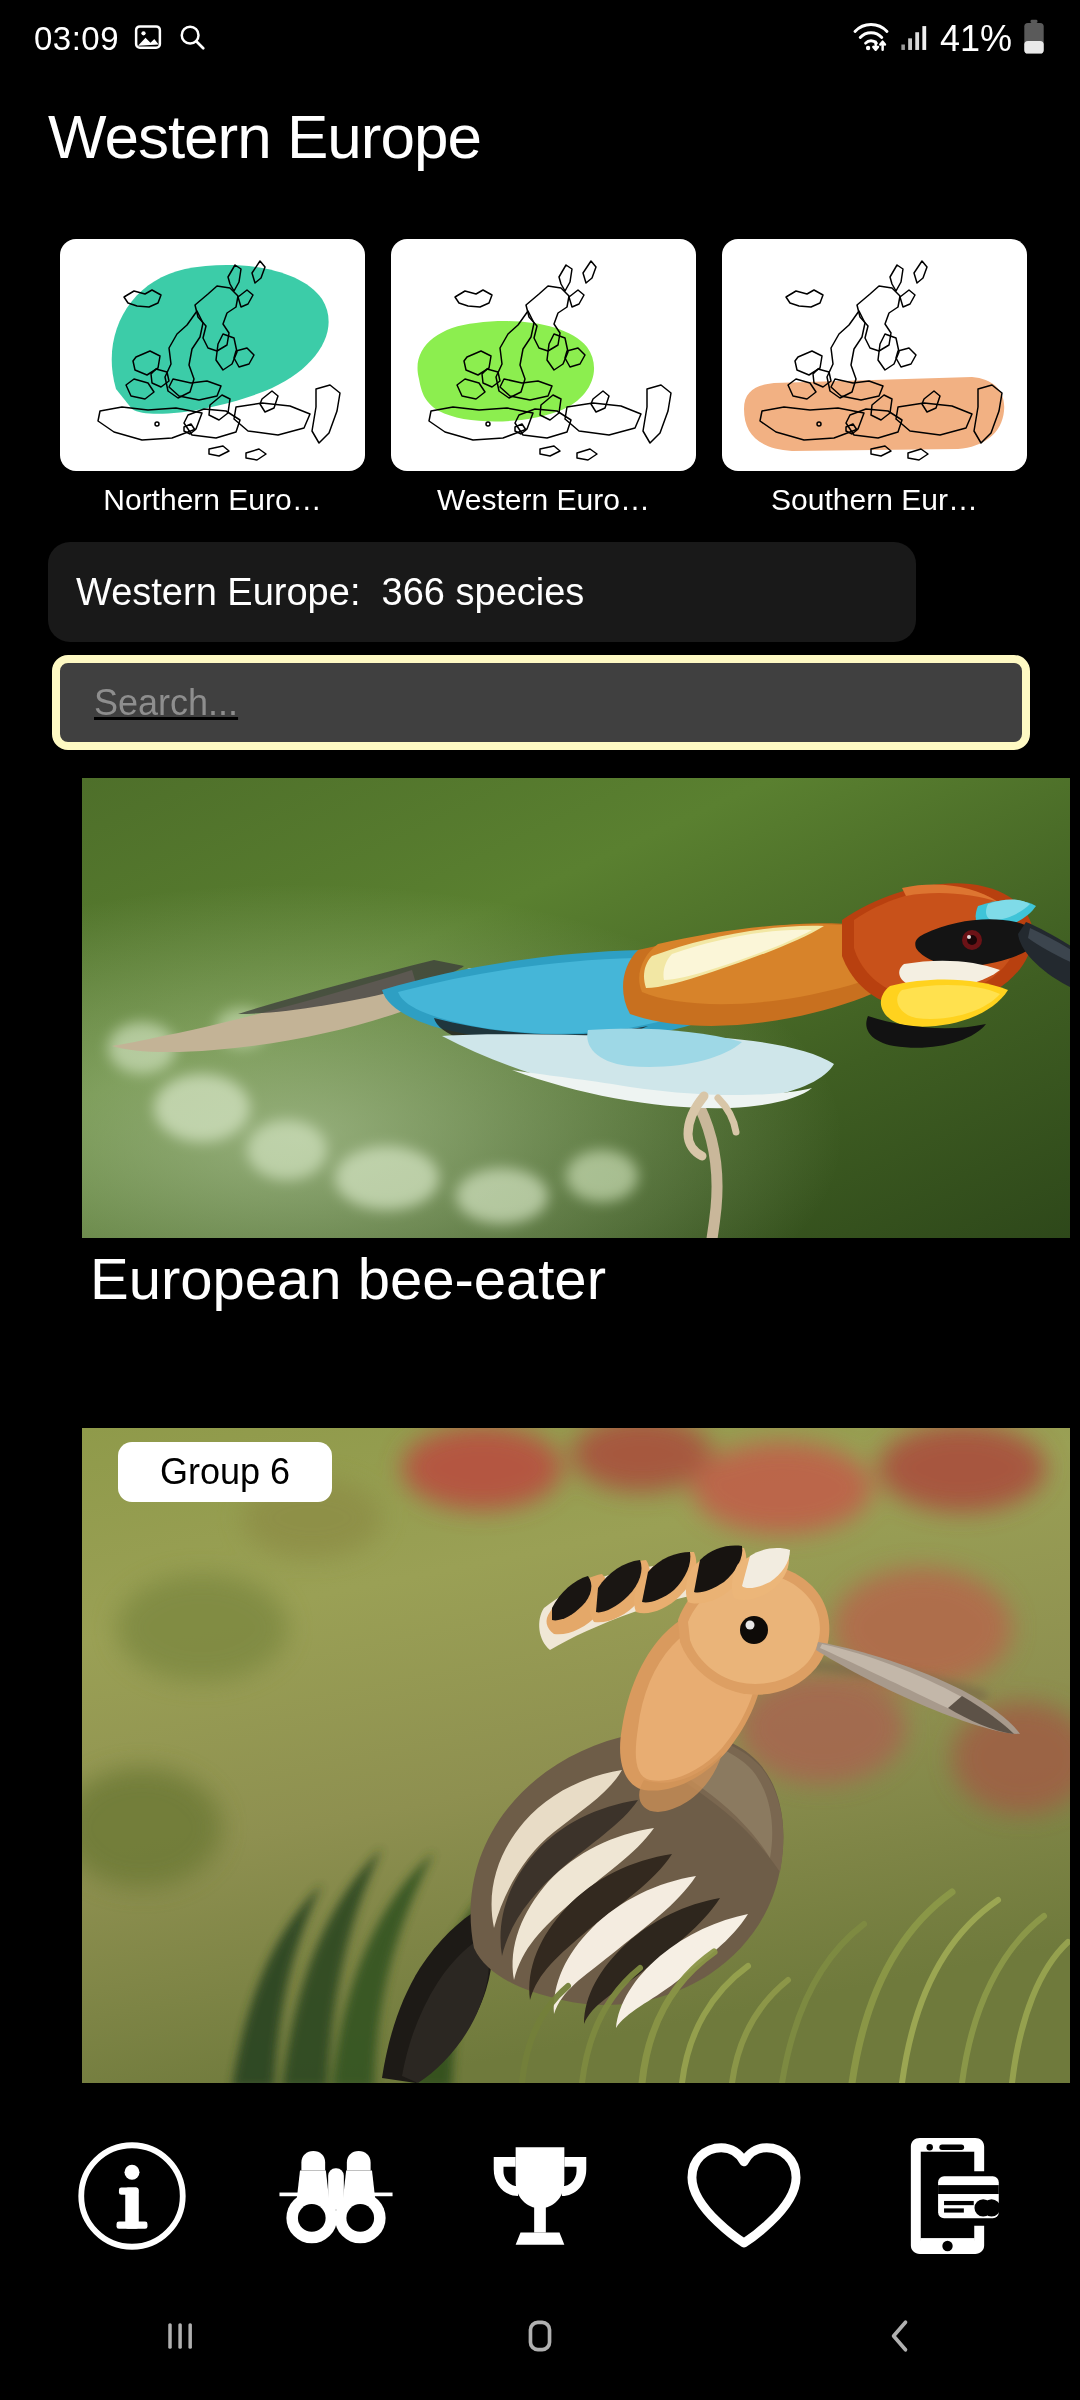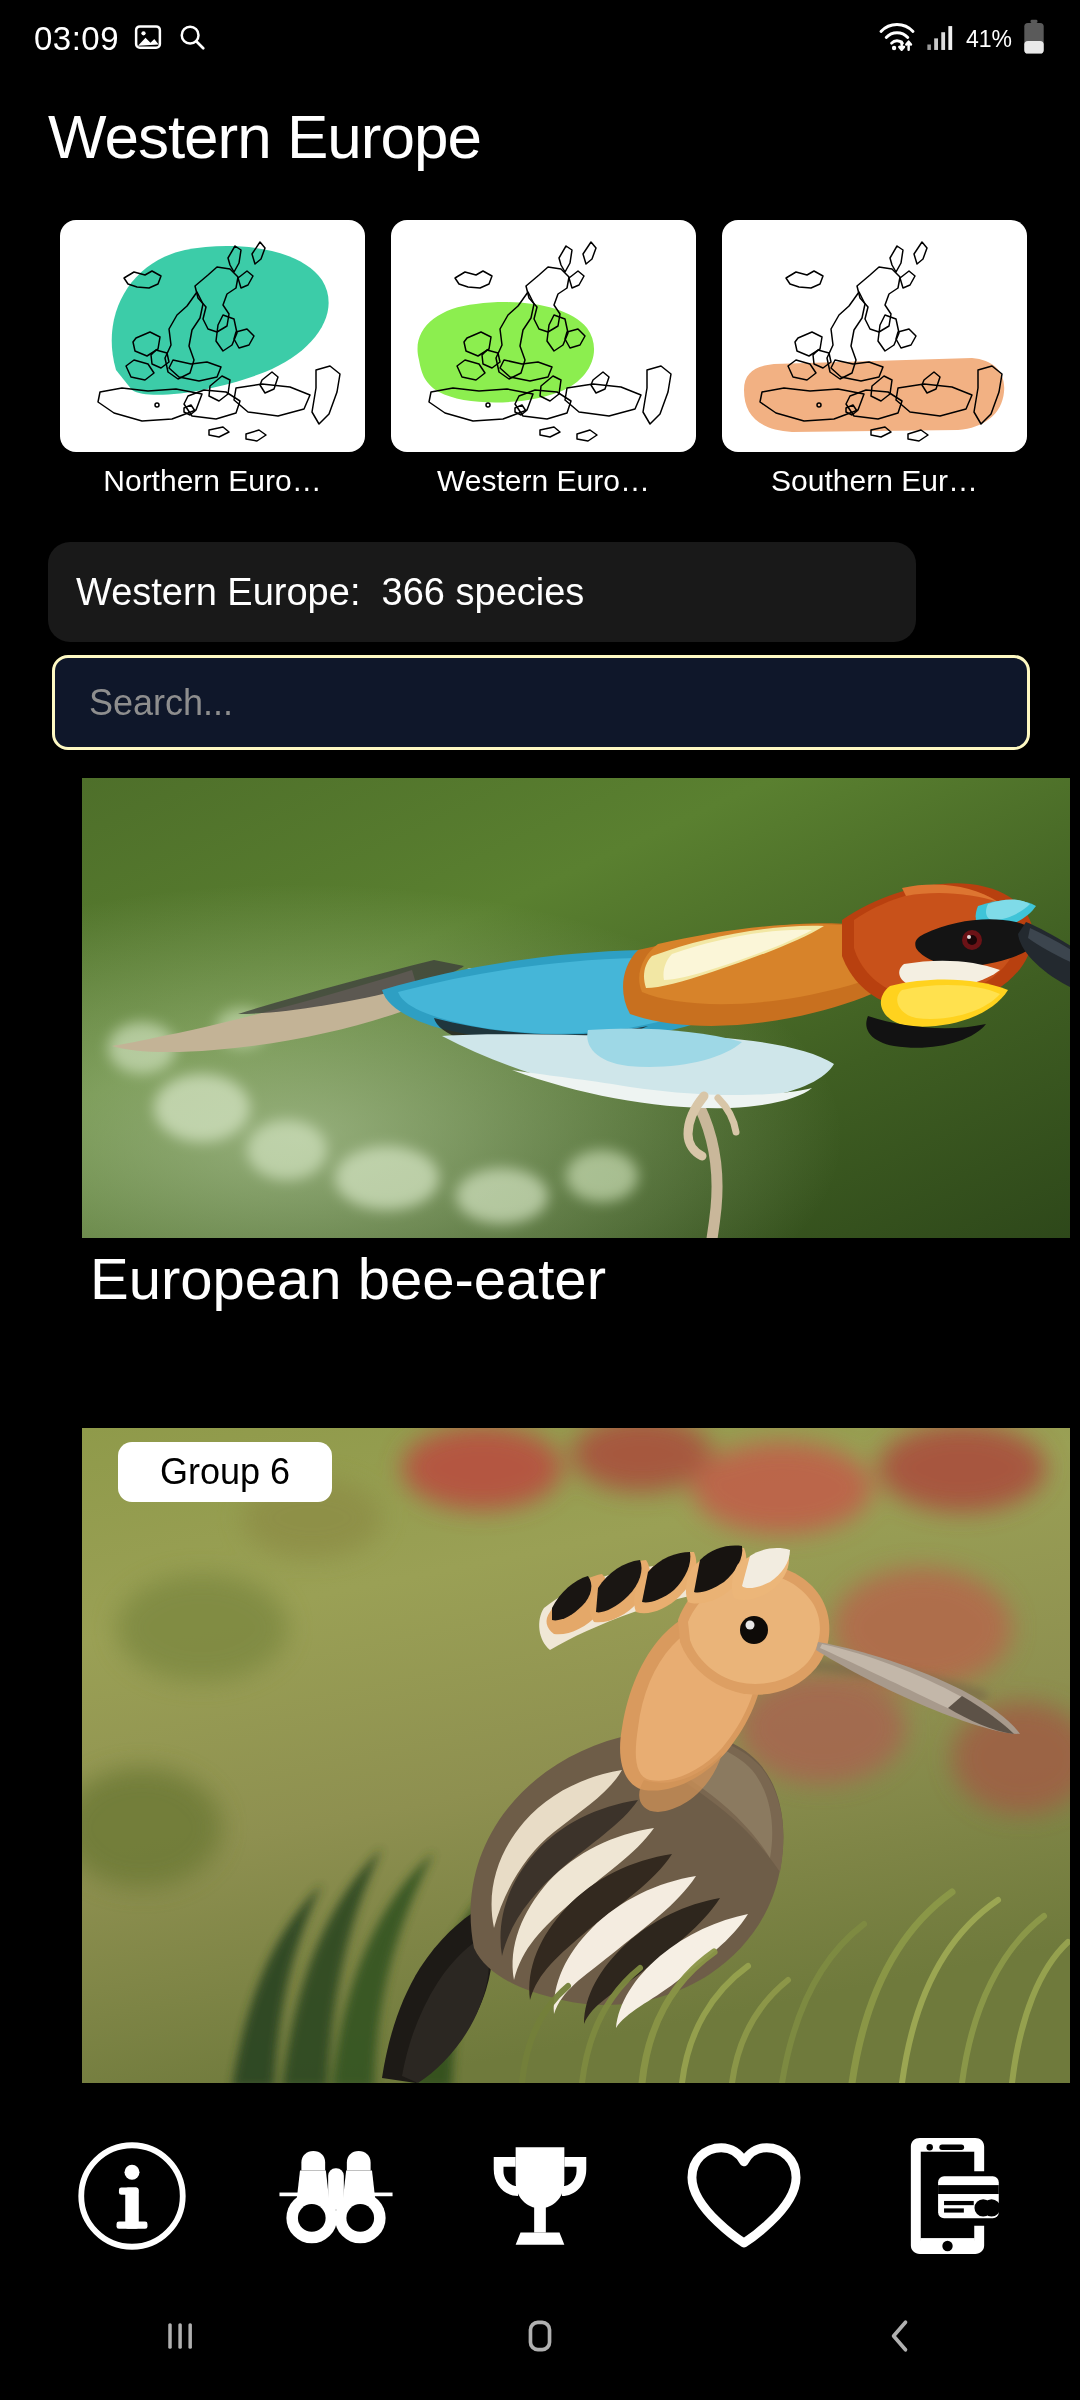--- a/index.html
+++ b/index.html
@@ -13,33 +13,33 @@
 
   
   .statusbar {
     position:absolute; top:0; left:0; width:1080px; height:78px;
     display:flex; align-items:center; padding:0 34px;
     color:#fff;
   }
   .sb-left { display:flex; align-items:center; gap:14px; }
   .sb-time { font-size:33px; letter-spacing:.5px; }
   .sb-right { margin-left:auto; display:flex; align-items:center; gap:10px; }
-  .sb-pct { font-size:23px; }
+  .sb-pct { font-size:36px; }
   .ico { display:block; }
 
   
   .page-title {
     position:absolute; top:106px; left:48px;
     font-size:62px; color:#fff; font-weight:400; letter-spacing:-1px;
     line-height:1;
   }
 
   
   .regions {
-    position:absolute; top:220px; left:0; width:1080px; height:300px;
+    position:absolute; top:239px; left:0; width:1080px; height:300px;
     display:flex; gap:26px; padding-left:60px;
   }
   .region { width:305px; flex:0 0 305px; }
   .region-thumb {
     width:305px; height:232px; background:#fff; border-radius:16px;
     position:relative; overflow:hidden;
   }
   .region-thumb svg { display:block; width:100%; height:100%; }
   .region-label {
     margin-top:12px; text-align:center; color:#fff; font-size:30px;
@@ -50,22 +50,22 @@
   .count-bar {
     position:absolute; top:542px; left:48px; width:868px; height:100px;
     background:#191919; border-radius:22px;
     display:flex; align-items:center; padding-left:28px;
   }
   .count-text { color:#fff; font-size:38px; white-space:pre; }
 
   
   .search-wrap {
     position:absolute; top:655px; left:52px; width:978px; height:95px;
-    border:3px solid #fef9c3; border-radius:16px; background:#0f172a;
-    display:flex; align-items:center;
+    border:8px solid #fef9c3; border-radius:16px; background:#404040;
+    display:flex; align-items:center;text-decoration:underline;
   }
   .search-input {
     width:100%; height:100%; background:transparent; border:0; outline:0;
     color:#fff; font-size:36px; padding:0 34px;
     font-family:"Liberation Sans", sans-serif;
   }
   .search-input::placeholder { color:#8e8e8e; }
 
   
   .species-card { position:absolute; left:46px; width:988px;padding-left:36px; }

